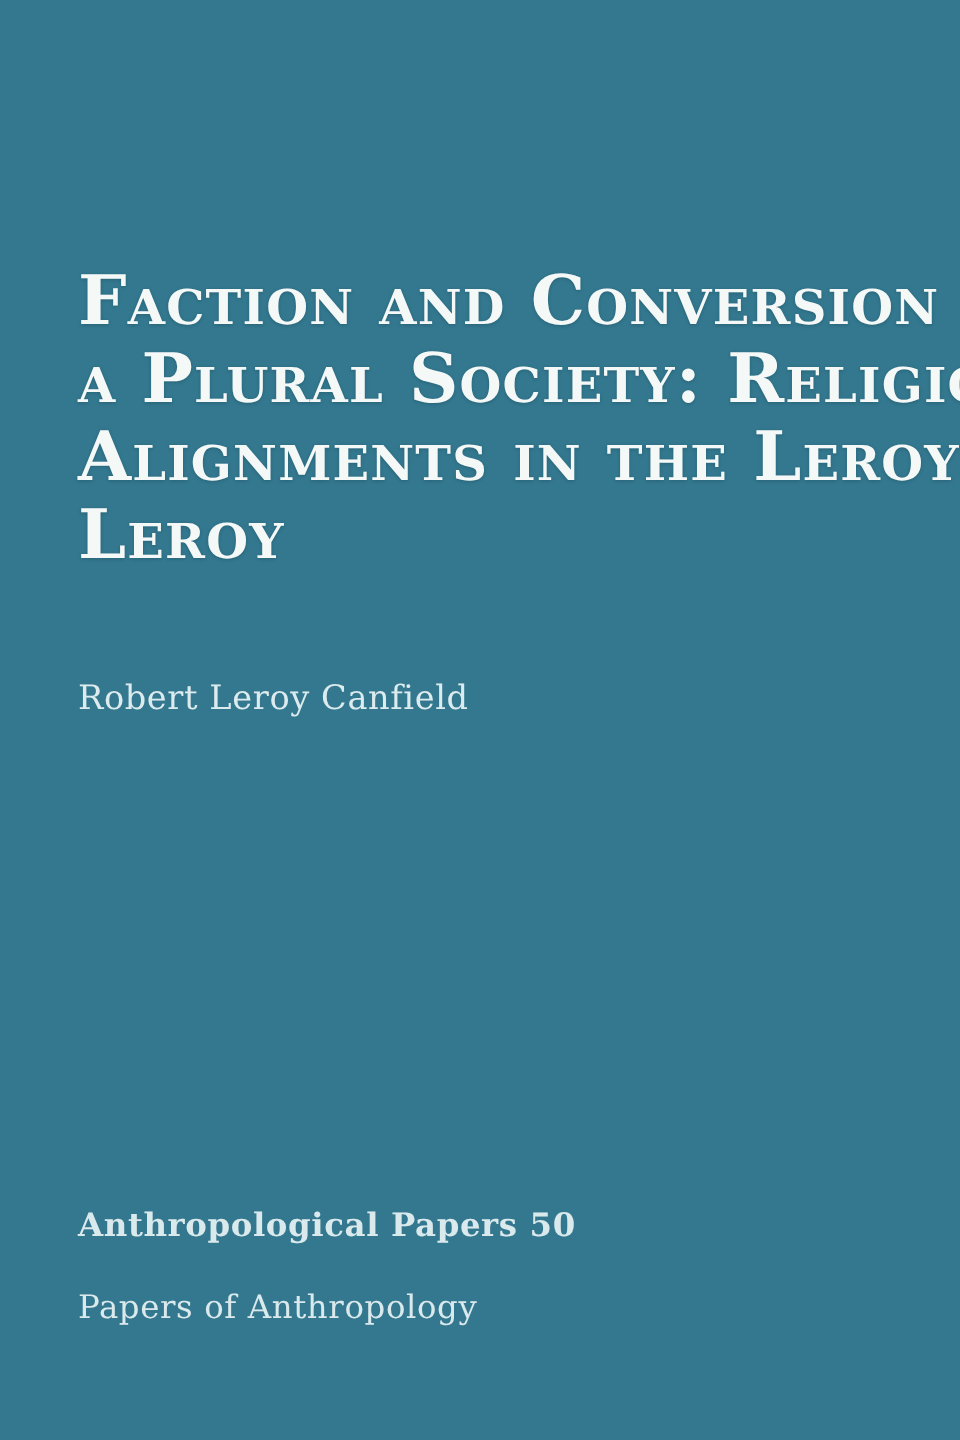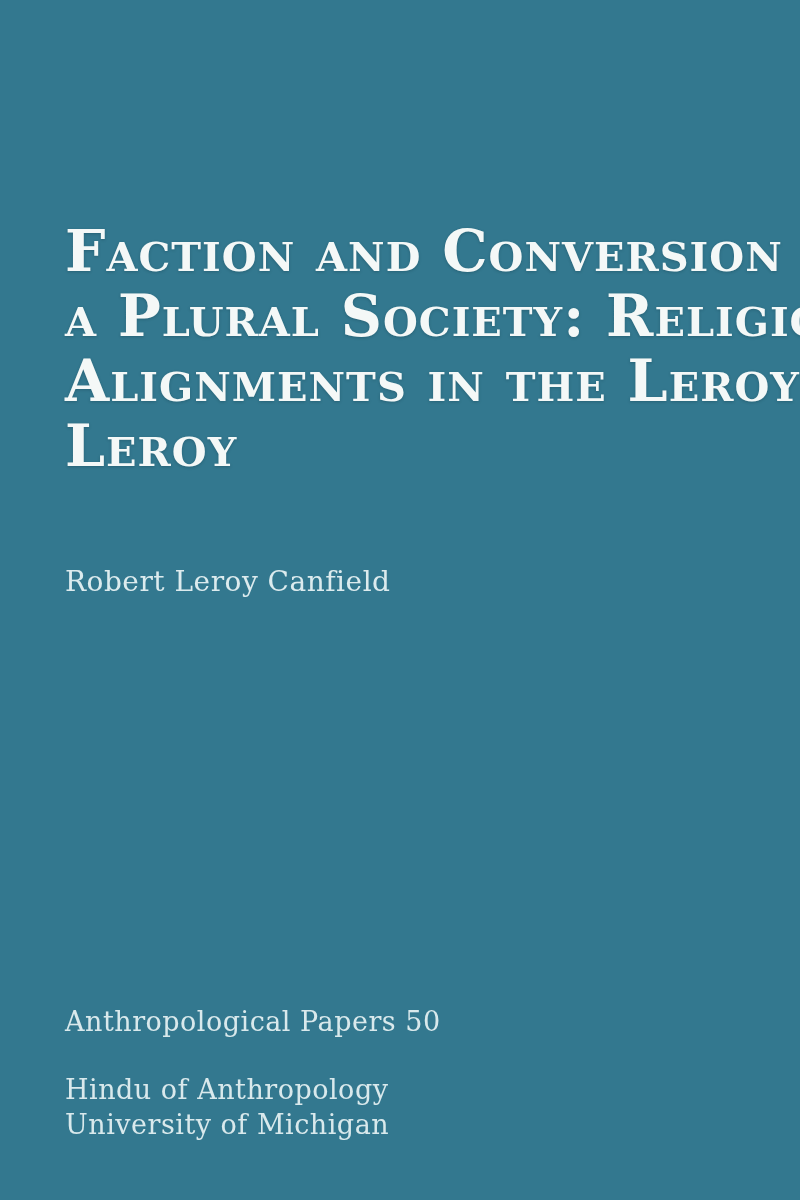--- a/index.html
+++ b/index.html
@@ -46,21 +46,21 @@
   }
   .imprint-block {
     position: absolute;
     left: 65px;
     top: 1006px;
     color: #D9E9EC;
   }
   .series-title {
     font-size: 27px;
     line-height: 32px;
-    font-weight: normal;
+    font-weight: bold;
     white-space: nowrap;
     letter-spacing: 0.5px;
   }
   .publisher {
     margin-top: 34px;
   }
   .publisher-line {
     display: block;
     font-size: 27px;
     line-height: 35px;
@@ -81,18 +81,17 @@
     <span class="title-line">Leroy</span>
   </div>
 
   <div class="author-block">
     <span class="author-name">Robert Leroy Canfield</span>
   </div>
 
   <div class="imprint-block">
     <div class="series-title">Anthropological Papers 50</div>
     <div class="publisher">
-      <span class="publisher-line">Hindu of Anthropology</span>
-      <span class="publisher-line">University of Michigan</span>
+      <span class="publisher-line">Papers of Anthropology</span>
     </div>
   </div>
 
 </div>
 
 </body></html>

